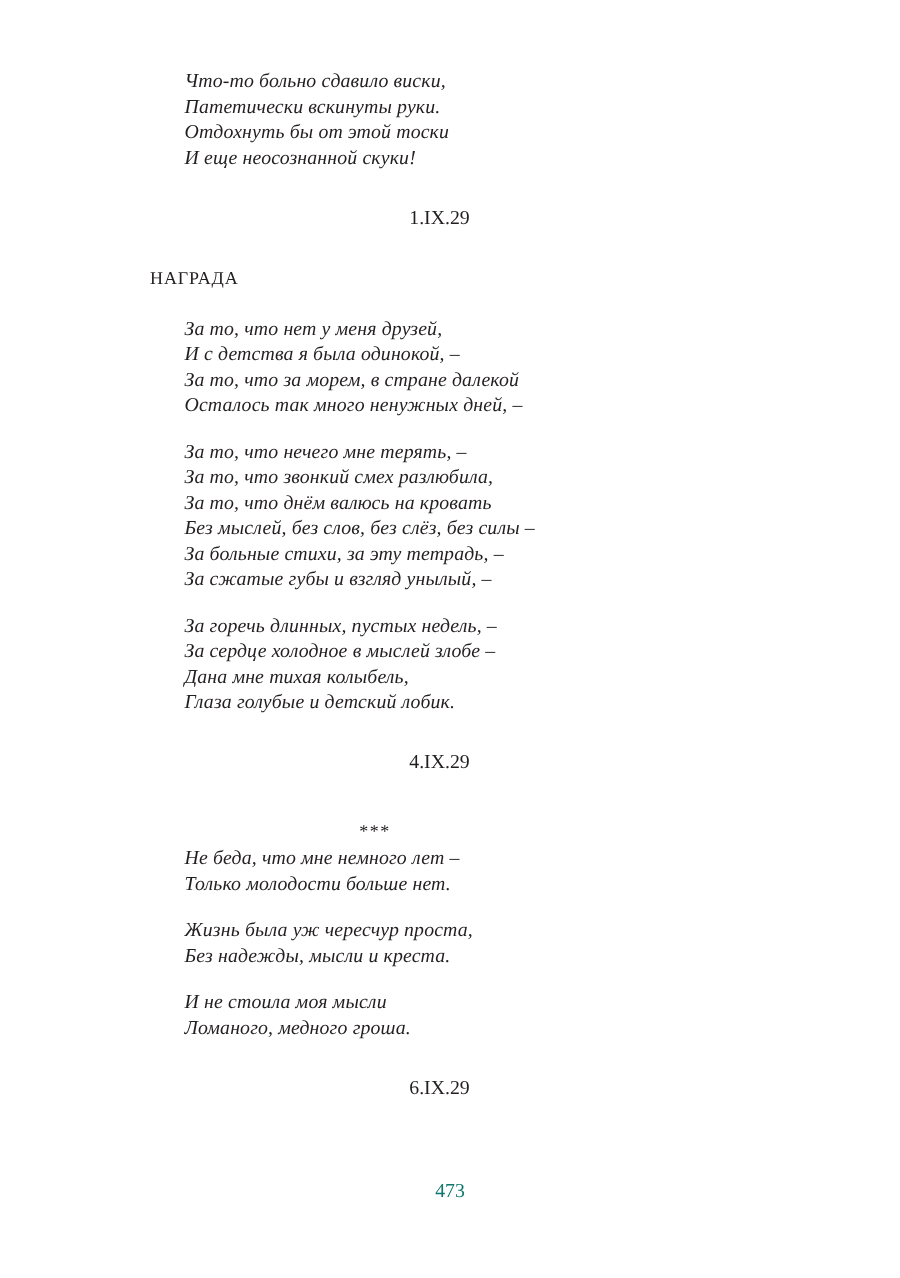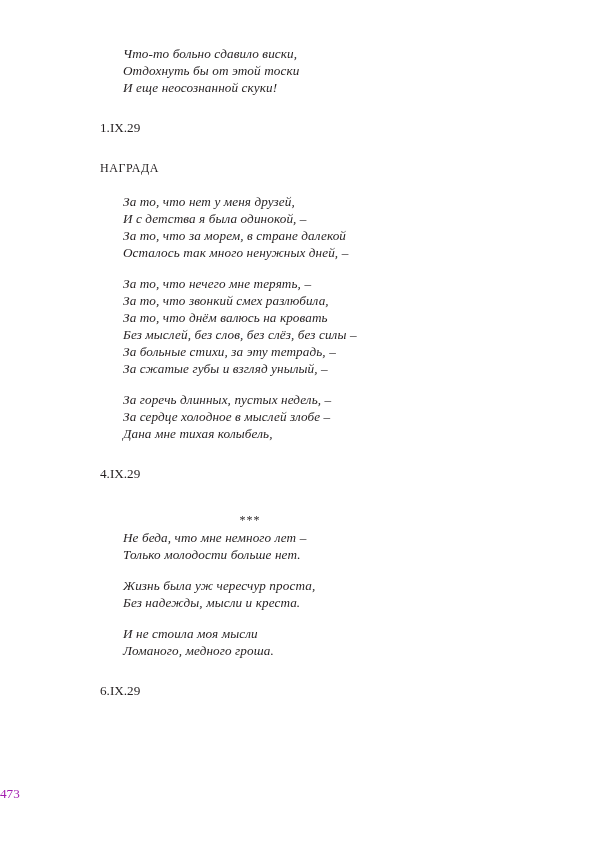--- a/index.html
+++ b/index.html
@@ -63,50 +63,51 @@
     text-align: center;
     width: 300px;
     margin-left: 0;
     letter-spacing: 1px;
   }
 
   .date {
     font-style: normal;
     font-size: 13.2px;
     line-height: 17px;
-    text-align: left;
+    text-align: center;
     width: 386px;
     margin: 0;
   }
 
   .gap-sm { height: 9px; }
   .gap-md { height: 16px; }
   .gap-lg { height: 24px; }
   .gap-xl { height: 30px; }
 
   .page-number {
     position: absolute;
     left: 0;
     top: 786px;
     width: 600px;
-    text-align: left;
+    text-align: center;
     font-style: normal;
     font-size: 13.2px;
-    color: #a21caf;
+    color: #0f766e;
   }
 </style>
 </head>
 <body>
 
 <div class="page">
   <div class="content">
 
     <div class="poem">
       <div class="stanza">
         <div class="verse">Что-то больно сдавило виски,</div>
+        <div class="verse">Патетически вскинуты руки.</div>
         <div class="verse">Отдохнуть бы от этой тоски</div>
         <div class="verse">И еще неосознанной скуки!</div>
       </div>
       <div class="gap-sm"></div>
       <div class="date">1.IX.29</div>
     </div>
 
     <div class="gap-lg"></div>
 
     <div class="poem">
@@ -123,20 +124,21 @@
         <div class="verse">За то, что звонкий смех разлюбила,</div>
         <div class="verse">За то, что днём валюсь на кровать</div>
         <div class="verse">Без мыслей, без слов, без слёз, без силы –</div>
         <div class="verse">За больные стихи, за эту тетрадь, –</div>
         <div class="verse">За сжатые губы и взгляд унылый, –</div>
       </div>
       <div class="stanza">
         <div class="verse">За горечь длинных, пустых недель, –</div>
         <div class="verse">За сердце холодное в мыслей злобе –</div>
         <div class="verse">Дана мне тихая колыбель,</div>
+        <div class="verse">Глаза голубые и детский лобик.</div>
       </div>
       <div class="gap-sm"></div>
       <div class="date">4.IX.29</div>
     </div>
 
     <div class="gap-xl"></div>
 
     <div class="poem">
       <div class="asterisks">***</div>
       <div class="stanza">

